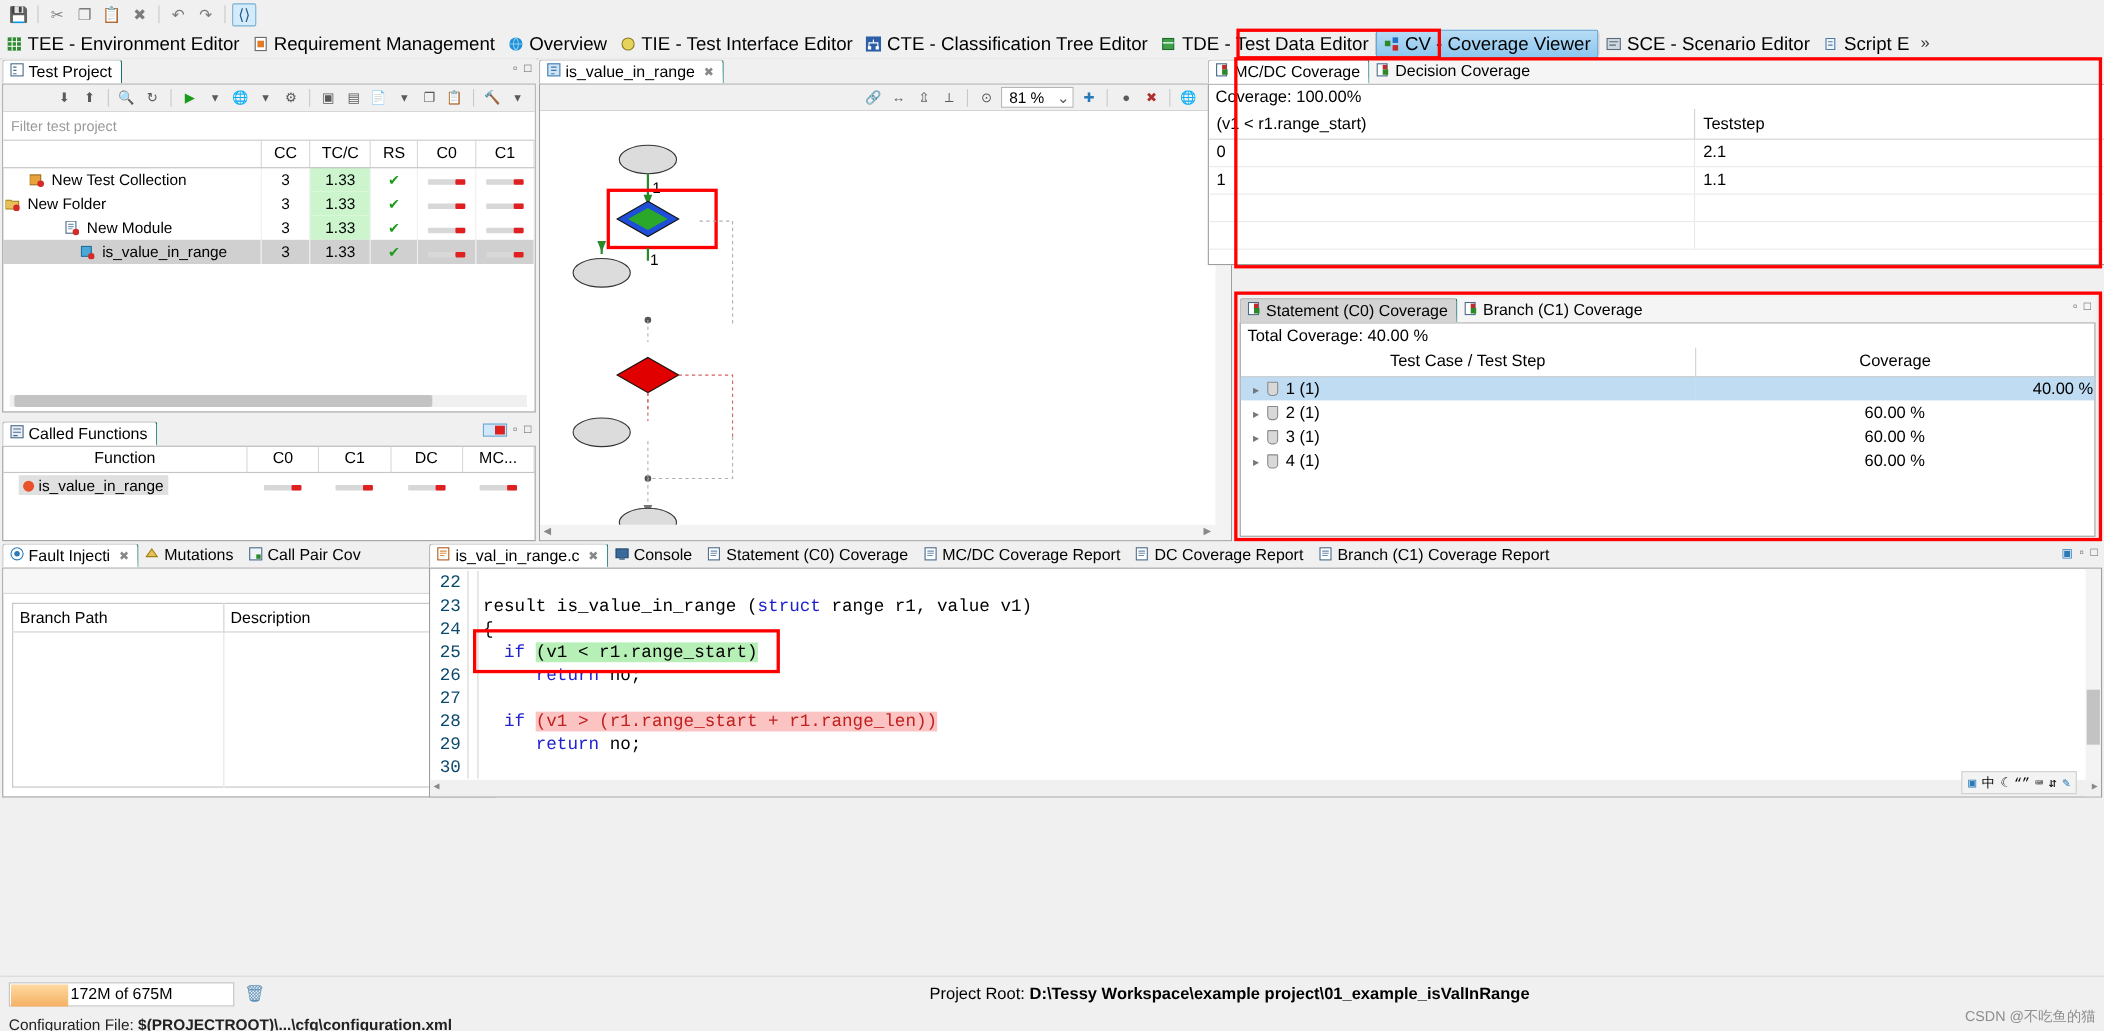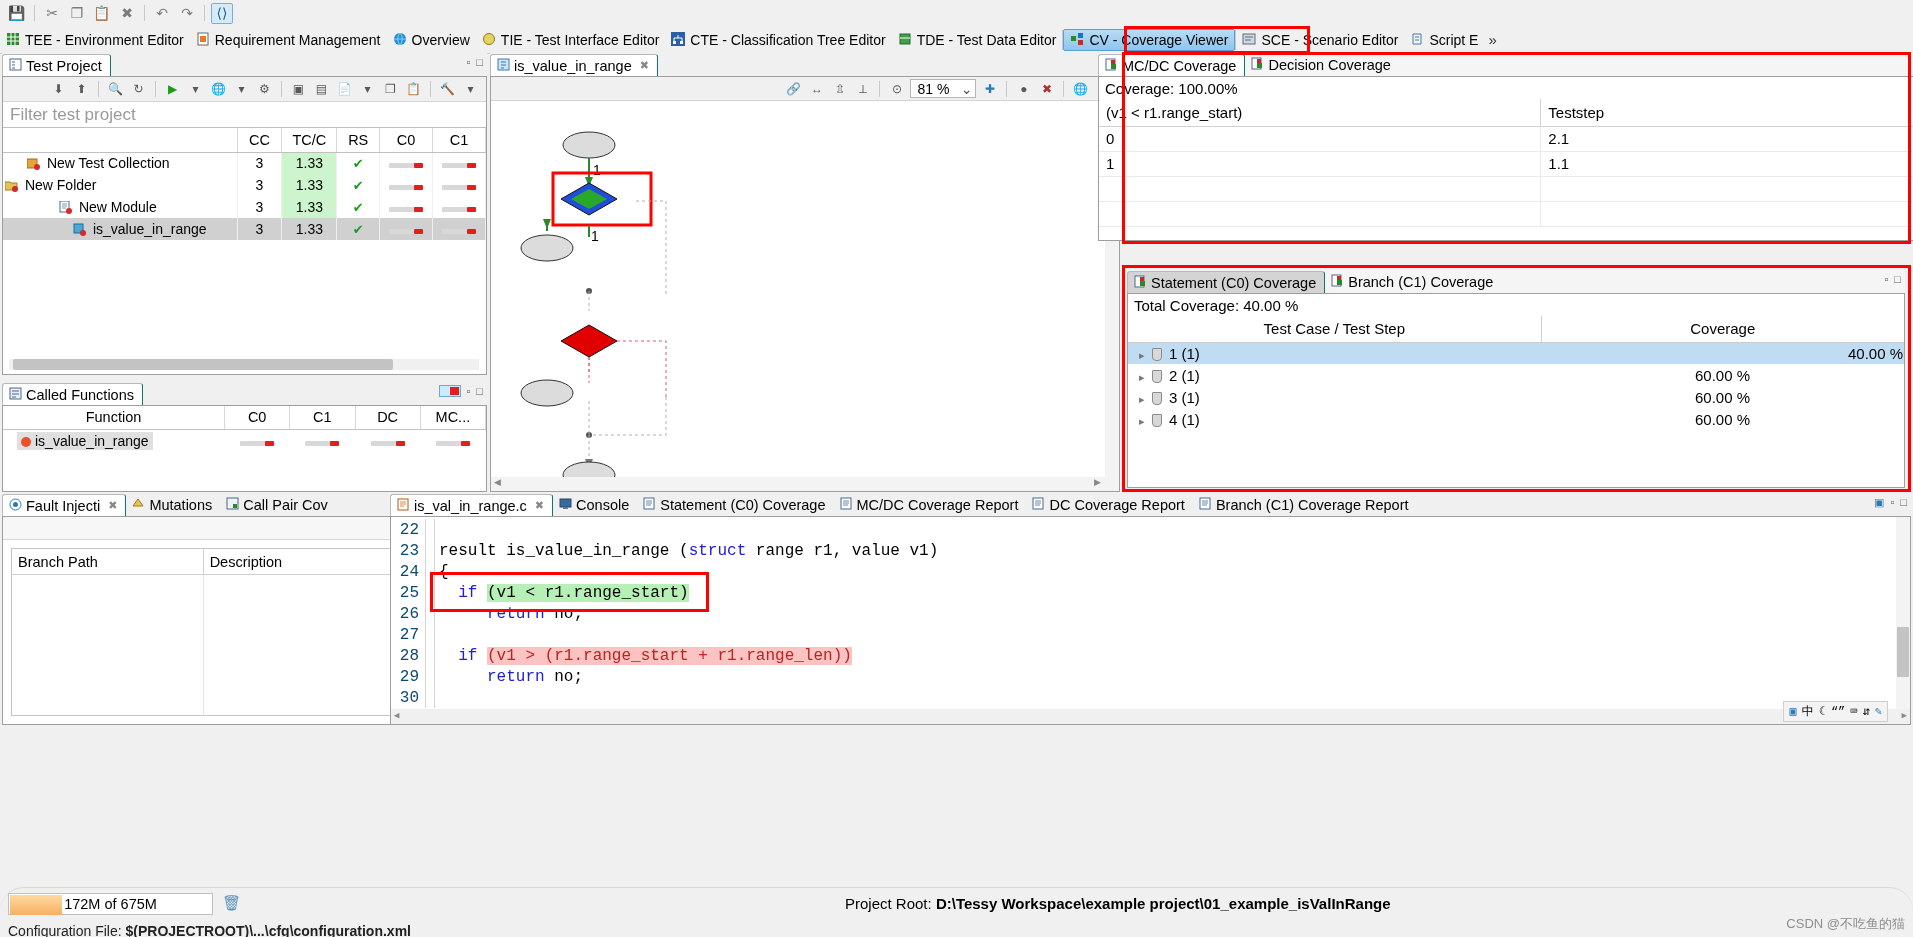--- a/index.html
+++ b/index.html
@@ -31,21 +31,21 @@
 
   
   .persbar {
     position: absolute; left: 0; top: 26px; width: 1913px; height: 28px;
     background: #f0f0f0;
     border-bottom: 1px solid #d0d0d0;
     display: flex; align-items: center;
   }
   .persitem {
     display: flex; align-items: center; gap: 4px;
-    padding: 2px 6px; white-space: nowrap; font-size: 14px;
+    padding: 2px 6px; white-space: nowrap; font-size: 17px;
   }
   .persitem .pico { width: 15px; height: 15px; display:inline-block; position: relative; }
   .persitem.selected {
     background: linear-gradient(#b7dcf5, #8dc6ee);
     border: 1px solid #5a9fd4;
     border-radius: 2px;
   }
   .persdivider { width:1px; height:20px; background:#c9c9c9; }
   .chev { margin-left: 4px; font-size: 15px; color: #333; }
 
@@ -70,21 +70,21 @@
   
   #testproject { left: 2px; top: 53px; width: 485px; height: 322px; }
   .tp-toolbar {
     height: 25px; background: #f0f0f0; display: flex; align-items: center;
     justify-content: flex-end; padding-right: 6px; gap: 4px;
     border-bottom: 1px solid #d4d4d4;
   }
   .tp-tb-ico { width: 19px; height: 19px; display:flex; align-items:center; justify-content:center; font-size: 12px; color:#5a5a5a;}
   .tp-filter {
     height: 26px; border-bottom: 1px solid #c0c0c0; display: flex; align-items: center;
-    padding-left: 7px; color: #9a9a9a; font-size: 17px; background: #fff;
+    padding-left: 7px; color: #9a9a9a; font-size: 13px; background: #fff;
   }
   .tp-table { width: 100%; border-collapse: collapse; font-size: 14px; }
   .tp-table th {
     font-weight: normal; font-size: 14.5px; text-align: center;
     border-right: 1px solid #d8d8d8; border-bottom: 1px solid #c0c0c0;
     height: 24px; background: #fff;
   }
   .tp-table td {
     height: 22px; border-right: 1px solid #efefef; padding: 0 2px;
   }
@@ -160,21 +160,21 @@
   .kw { color: #2020d0; }
   .hl-g { background: #b6f0b6; }
   .hl-r { background: #fcc3c3; color:#c02020; }
   .ce-vscroll { position:absolute; right:0; top:0; width:14px; height: 100%; background:#f3f3f3;}
   .ce-hscroll { position:absolute; left:0; bottom:0; height:15px; width:100%; background:#f0f0f0;}
   .ime { position:absolute; right: 22px; bottom: 2px; display:flex; align-items:center; gap:5px;
          background:#f3f3f3; border:1px solid #cfcfcf; padding: 1px 5px; font-size:12px;}
 
   
   .statusbar { position:absolute; left:0; bottom:0; width:1913px; height: 50px; background:#f0f0f0;
-               border-top:1px solid #d9d9d9;border-radius:24px; }
+               border-top:1px solid #d9d9d9; }
   .heap { position:absolute; left:8px; top:5px; width: 205px; height: 22px; background:#fff;
           border:1px solid #c0c0c0; display:flex; align-items:center; }
   .heapfill { position:absolute; left:1px; top:1px; width:52px; height:20px;
               background: linear-gradient(#ffd9a0,#f5b163); }
   .heaptext { position:relative; z-index:2; width:100%; text-align:center; font-size:14.5px;}
   .trash { position:absolute; left: 222px; top: 6px; width:18px; height:20px; color:#5a8fb8; font-size:15px;}
   .projroot { position:absolute; left: 845px; top: 7px; font-size: 15px; }
   .projroot b { font-weight: bold; }
   .cfgline { position:absolute; left: 8px; bottom: -2px; font-size: 14px; color:#222;}
   .watermark { position:absolute; right: 8px; bottom: 4px; color:#8e8e8e; font-size: 13px; }

